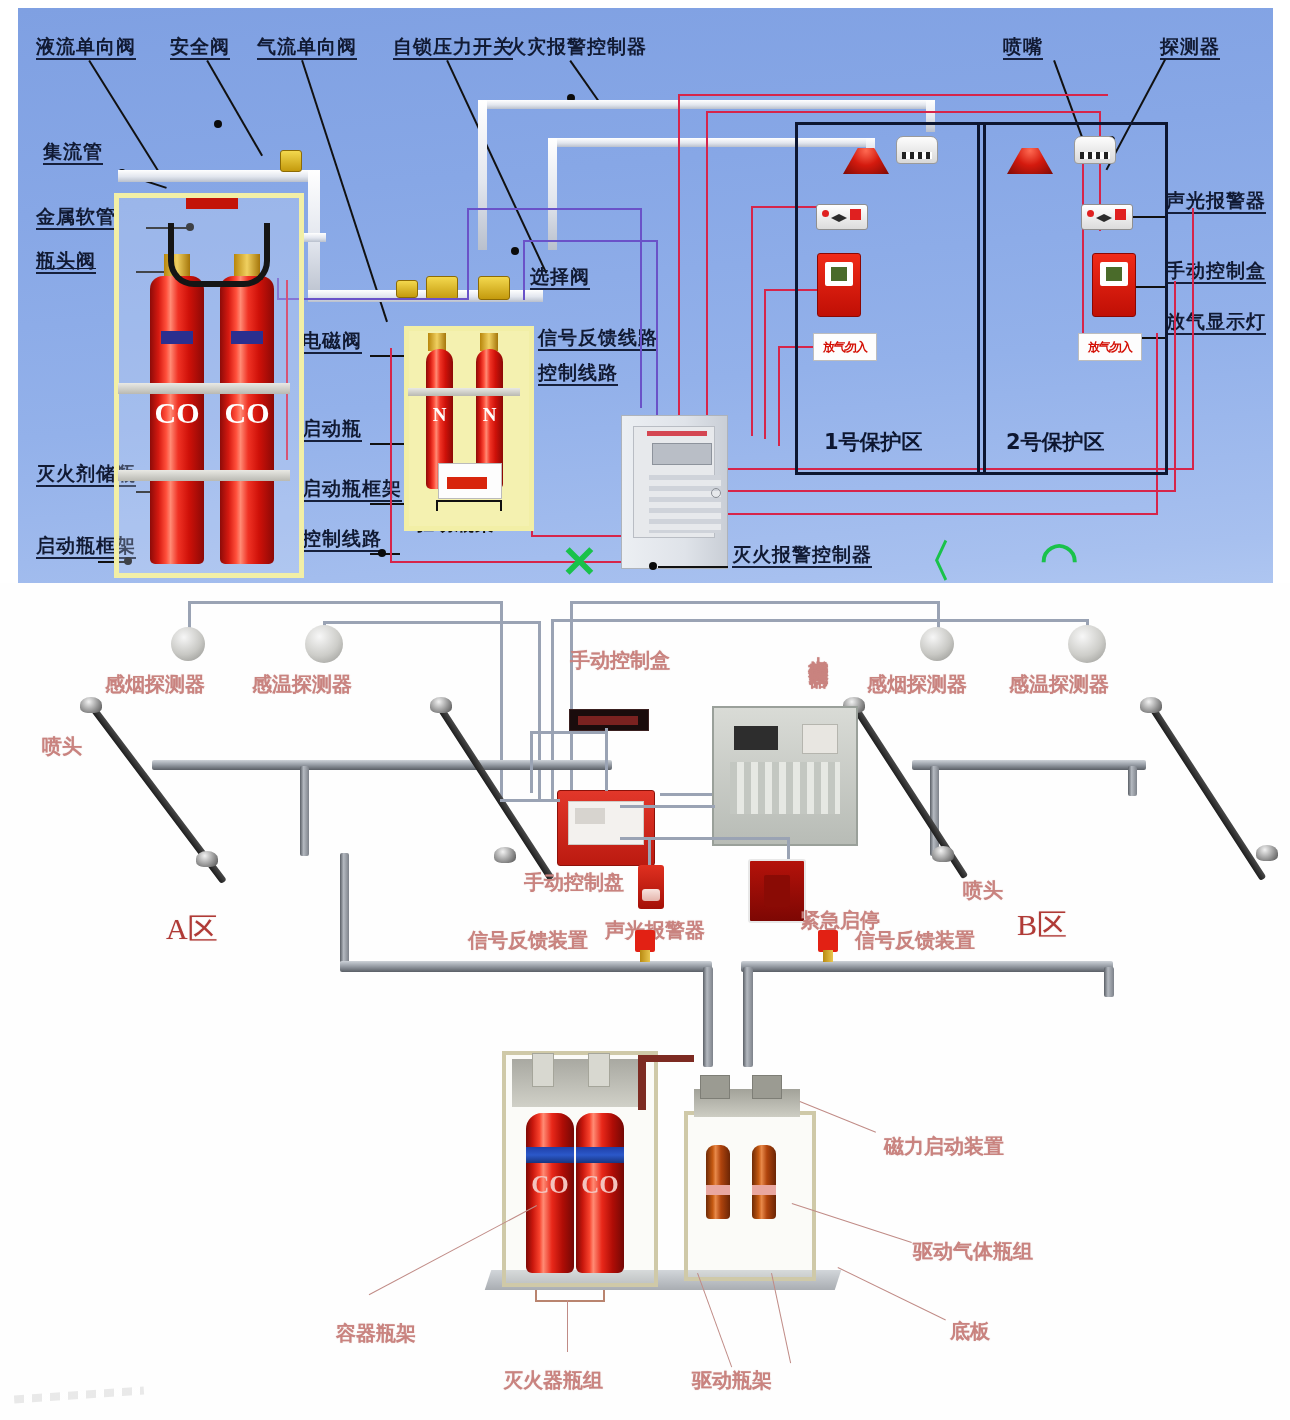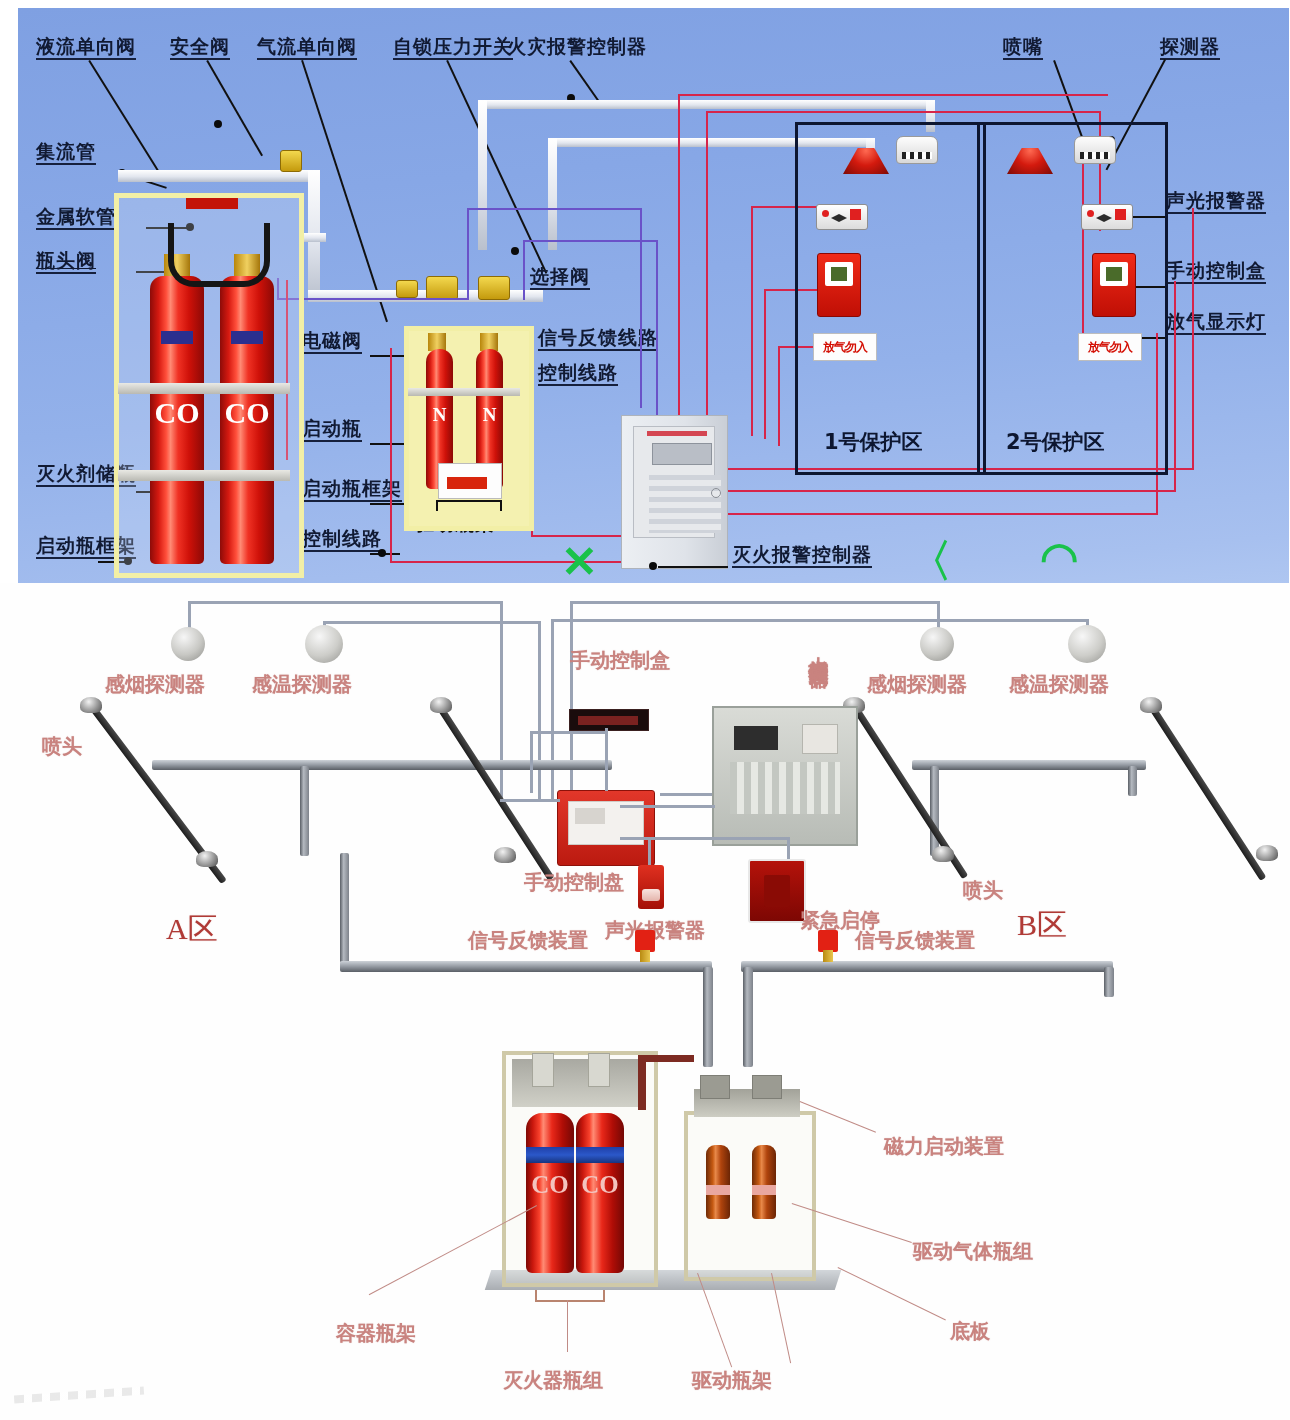--- a/index.html
+++ b/index.html
@@ -1,21 +1,21 @@
 <!DOCTYPE html>
 <html><head>
 <meta charset="utf-8">
 <style>
   html,body{margin:0;padding:0;background:#fff;}
   body{width:1290px;height:1420px;font-family:"DejaVu Sans","Liberation Sans",sans-serif;}
   #root{position:relative;width:1290px;height:1420px;overflow:hidden;background:#fff;}
 
   
   #top-panel{position:absolute;left:18px;top:8px;width:1255px;height:632px;overflow:hidden;
-    background:linear-gradient(175deg,#7fa0e2 0%,#87a7e6 28%,#93b1ea 58%,#a7c0ef 86%,#b7cdf3 100%);padding-left:16px;}
+    background:linear-gradient(175deg,#7fa0e2 0%,#87a7e6 28%,#93b1ea 58%,#a7c0ef 86%,#b7cdf3 100%);}
   .tp-lbl{position:absolute;color:#111a33;font-weight:bold;font-size:19px;letter-spacing:1px;
     white-space:nowrap;border-bottom:2px solid #16203c;line-height:21px;padding-bottom:1px;}
   .tp-lbl.nb{border-bottom:none;}
   .lead{position:absolute;background:#111;transform-origin:0 0;height:1.6px;}
   .dot{position:absolute;width:8px;height:8px;border-radius:50%;background:#0b0b0b;}
 
   
   .rack{position:absolute;border:5px solid #f2efa6;background:rgba(214,226,246,.25);}
   .cyl{position:absolute;border-radius:13px 13px 5px 5px;
     background:linear-gradient(90deg,#8d0b08 0%,#d61a11 16%,#ff4f3b 30%,#ff8a74 38%,#f03224 52%,#cf1109 72%,#8b0906 100%);}
@@ -127,21 +127,21 @@
     <div class="lead" style="left:430px;top:52px;width:235px;transform:rotate(65deg);"></div>
     <div class="lead" style="left:553px;top:52px;width:50px;transform:rotate(55deg);"></div>
     <div class="lead" style="left:1037px;top:52px;width:85px;transform:rotate(70deg);"></div>
     <div class="lead" style="left:1148px;top:52px;width:125px;transform:rotate(118deg);"></div>
     <div class="dot" style="left:196px;top:112px;"></div>
     <div class="dot" style="left:549px;top:86px;"></div>
     <div class="dot" style="left:493px;top:239px;"></div>
     <div class="dot" style="left:1073px;top:134px;"></div>
     <div class="dot" style="left:1089px;top:128px;"></div>
 
-    <div class="tp-lbl" style="left:18px;top:133px;">集流管</div>
+    <div class="tp-lbl" style="left:25px;top:133px;">集流管</div>
     <div class="tp-lbl" style="left:18px;top:198px;">金属软管</div>
     <div class="tp-lbl" style="left:18px;top:242px;text-decoration:underline;">瓶头阀</div>
     <div class="tp-lbl" style="left:18px;top:455px;">灭火剂储瓶</div>
     <div class="tp-lbl" style="left:18px;top:527px;">启动瓶框架</div>
     <div class="dot" style="left:100px;top:161px;"></div>
     <div class="lead" style="left:106px;top:165px;width:45px;transform:rotate(18deg);"></div>
     <div class="lead" style="left:128px;top:219px;width:42px;"></div>
     <div class="dot" style="left:168px;top:215px;"></div>
     <div class="lead" style="left:118px;top:263px;width:40px;"></div>
     <div class="lead" style="left:118px;top:483px;width:40px;"></div>

